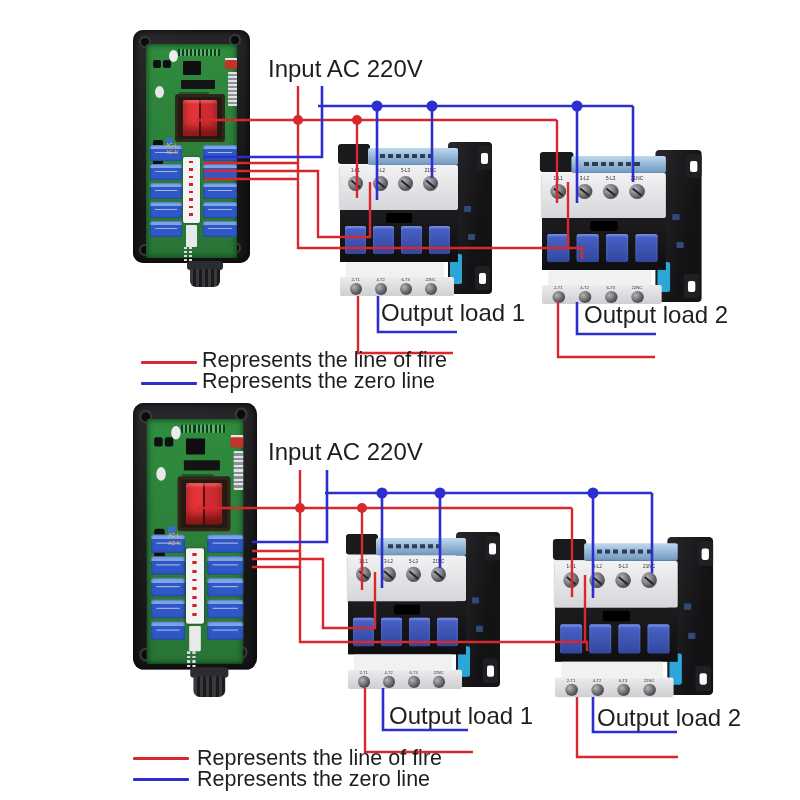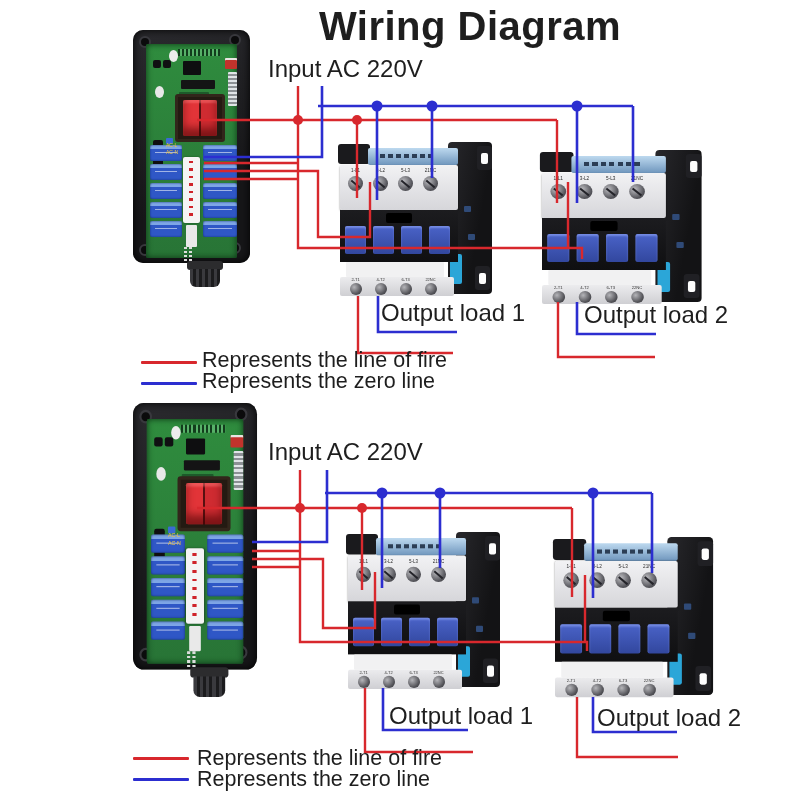--- a/index.html
+++ b/index.html
@@ -449,21 +449,20 @@
       <circle cx="300" cy="508" r="5" fill="#d8282d"></circle>
       <circle cx="362" cy="508" r="5" fill="#d8282d"></circle>
       <circle cx="377" cy="106" r="5.5" fill="#2c2ed0"></circle>
       <circle cx="432" cy="106" r="5.5" fill="#2c2ed0"></circle>
       <circle cx="577" cy="106" r="5.5" fill="#2c2ed0"></circle>
       <circle cx="382" cy="493" r="5.5" fill="#2c2ed0"></circle>
       <circle cx="440" cy="493" r="5.5" fill="#2c2ed0"></circle>
       <circle cx="593" cy="493" r="5.5" fill="#2c2ed0"></circle>
     </svg>
 
-  <div class="abs title z-txt" style="left:270px;top:4px;width:400px">Wiring Diagram</div>
 
   <div class="abs lbl z-txt" style="left:268px;top:55px">Input AC 220V</div>
   <div class="abs lbl z-txt" style="left:381px;top:299px">Output load 1</div>
   <div class="abs lbl z-txt" style="left:584px;top:301px">Output load 2</div>
 
   <div class="abs legend-seg seg-fire z-txt" style="left:141px;top:361px"></div>
   <div class="abs legend-text z-txt" style="left:202px;top:348px">Represents the line of fire</div>
   <div class="abs legend-seg seg-zero z-txt" style="left:141px;top:382px"></div>
   <div class="abs legend-text z-txt" style="left:202px;top:369px">Represents the zero line</div>
 

